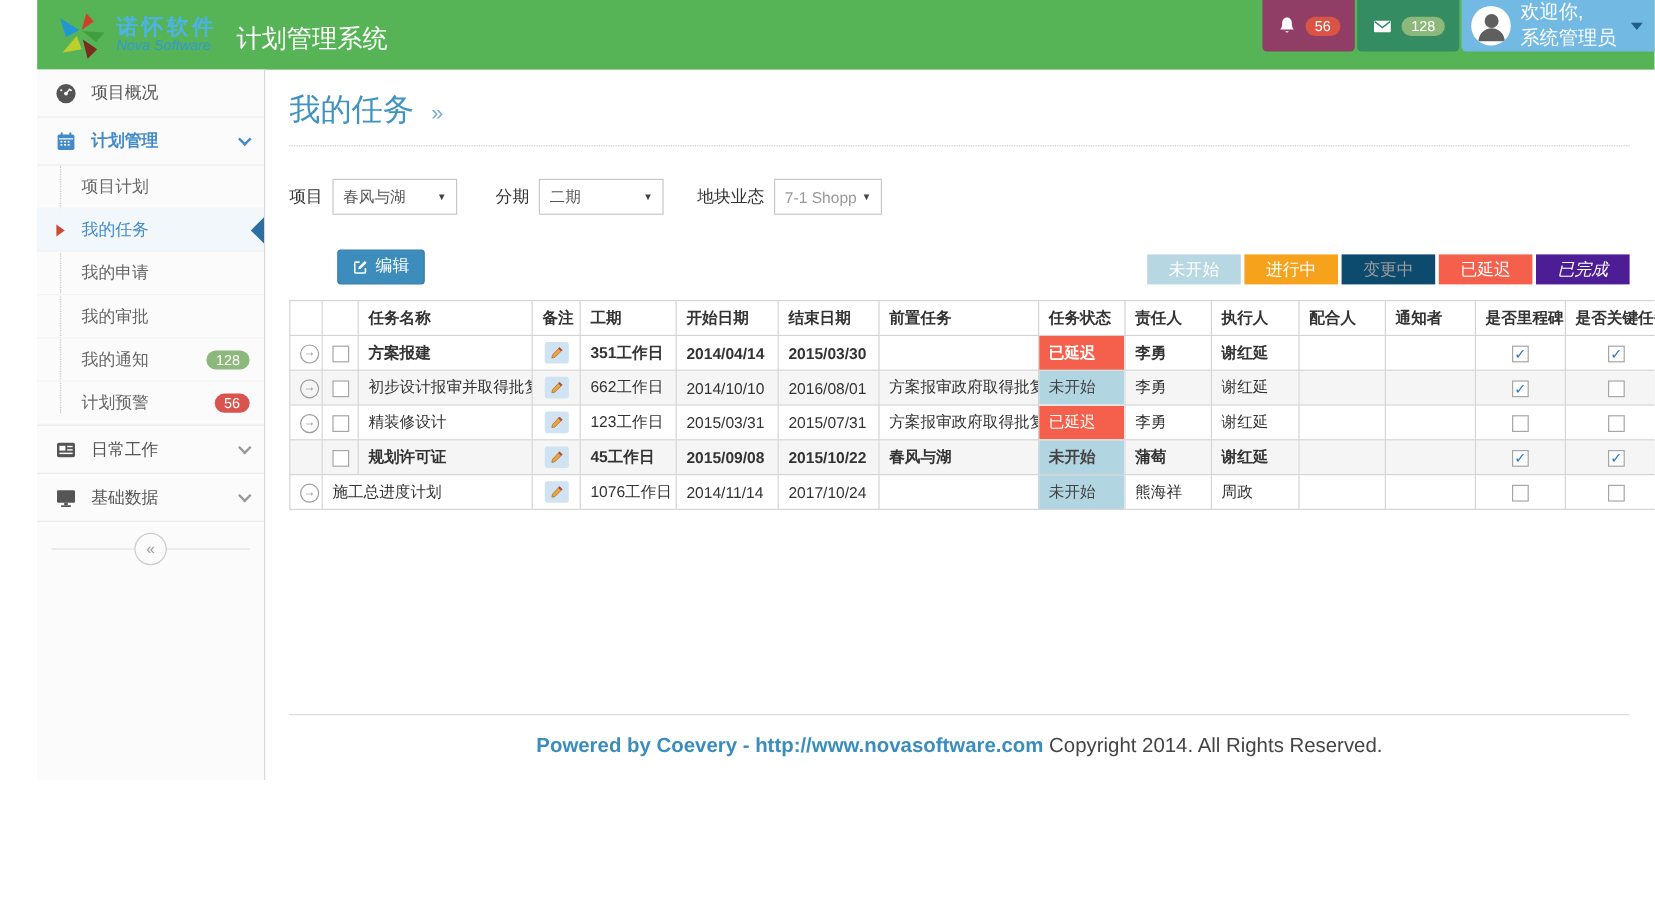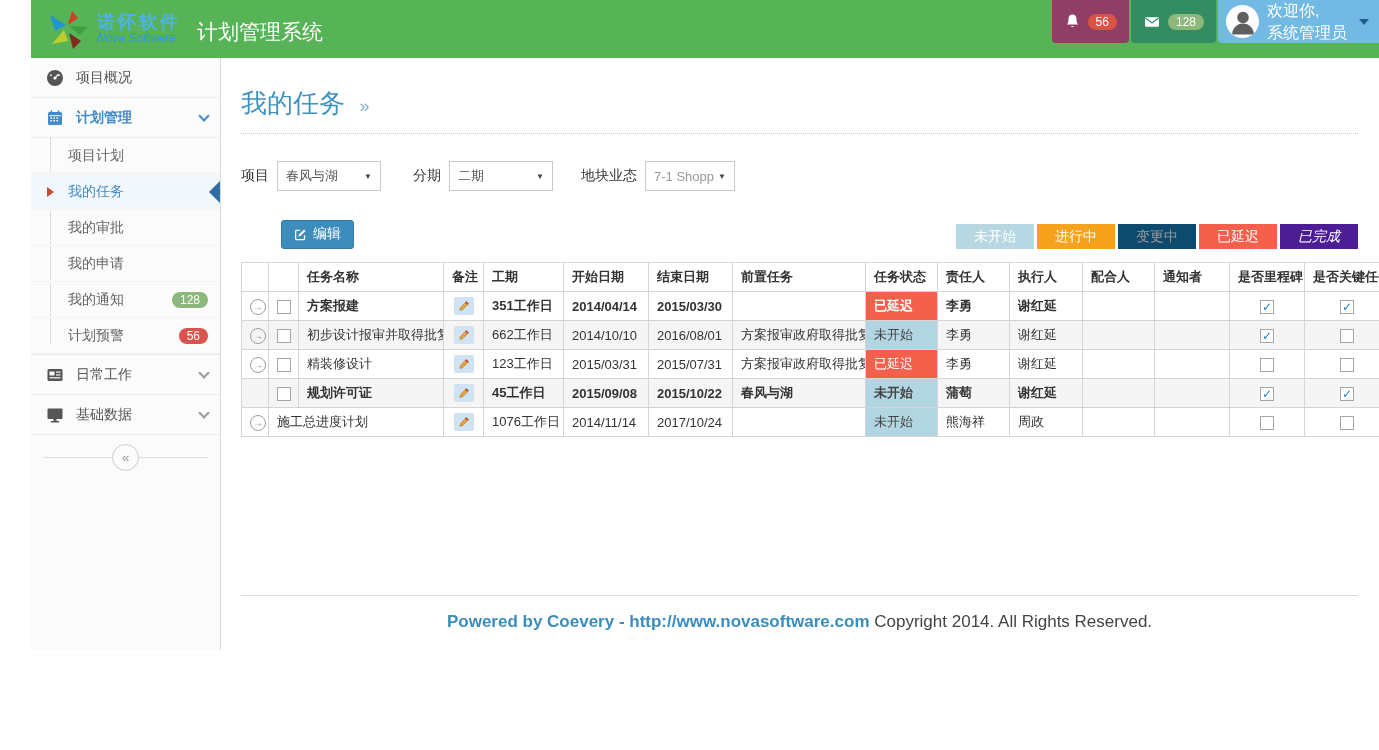--- a/index.html
+++ b/index.html
@@ -37,21 +37,21 @@
   .subitem.active .sub-label { color:#418bca; }
   .red-marker { position:absolute; left:16px; width:0; height:0; border-top:5px solid transparent; border-bottom:5px solid transparent; border-left:7px solid #cc4b38; }
   .blue-flag { position:absolute; right:0; width:0; height:0; border-top:11px solid transparent; border-bottom:11px solid transparent; border-right:11px solid #2d6ea4; }
   .side-badge { margin-left:auto; margin-right:12px; color:#fff; font-size:12px; border-radius:9px; padding:1px 8px; }
   .collapse-row { position:relative; height:44px; display:flex; align-items:center; justify-content:center; }
   .collapse-row::before { content:""; position:absolute; left:12px; right:12px; top:50%; border-top:1px solid #e0e0e0; }
   .collapse-btn { position:relative; width:27px; height:27px; border-radius:50%; border:1px solid #ccc; background:#fbfbfb; color:#999; font-size:13px; display:flex; align-items:center; justify-content:center; cursor:pointer; }
 
   
   .main { flex:1; display:flex; flex-direction:column; padding:0 21px 0 20px; background:#fff; min-width:0; }
-  .page-head { margin-top:28px; padding-bottom:12px; border-bottom:1px dotted #c9c9c9; }
+  .page-head { margin-top:16px; padding-bottom:12px; border-bottom:1px dotted #c9c9c9; }
   .page-title { font-size:26px; color:#4093c0; display:inline; }
   .crumb-arrow { font-size:18px; color:#7bb0d2; margin-left:10px; }
 
   .filters { margin-top:27px; display:flex; align-items:center; }
   .f-label { font-size:14px; color:#333; }
   .select { width:104px; height:30px; border:1px solid #c9c9c9; background:#fff; display:flex; align-items:center; padding:0 8px; margin-left:8px; font-size:13px; color:#555; cursor:pointer; }
   .select .sel-val { flex:1; white-space:nowrap; overflow:hidden; }
   .select .sel-caret { font-size:8px; color:#444; margin-left:4px; }
   .select.narrow { width:90px; }
   .select .muted { color:#999; }
@@ -165,24 +165,24 @@
       <div class="submenu">
         <div class="subitem">
           <span class="sub-label">项目计划</span>
         </div>
         <div class="subitem active">
           <span class="red-marker"></span>
           <span class="sub-label">我的任务</span>
           <span class="blue-flag"></span>
         </div>
         <div class="subitem">
+          <span class="sub-label">我的申请</span>
+        </div>
+        <div class="subitem">
           <span class="sub-label">我的审批</span>
-        </div>
-        <div class="subitem">
-          <span class="sub-label">我的申请</span>
         </div>
         <div class="subitem">
           <span class="sub-label">我的通知</span>
           <span class="side-badge" style="background: rgb(140, 184, 124);">128</span>
         </div>
         <div class="subitem">
           <span class="sub-label">计划预警</span>
           <span class="side-badge" style="background: rgb(217, 83, 79);">56</span>
         </div>
       </div>

